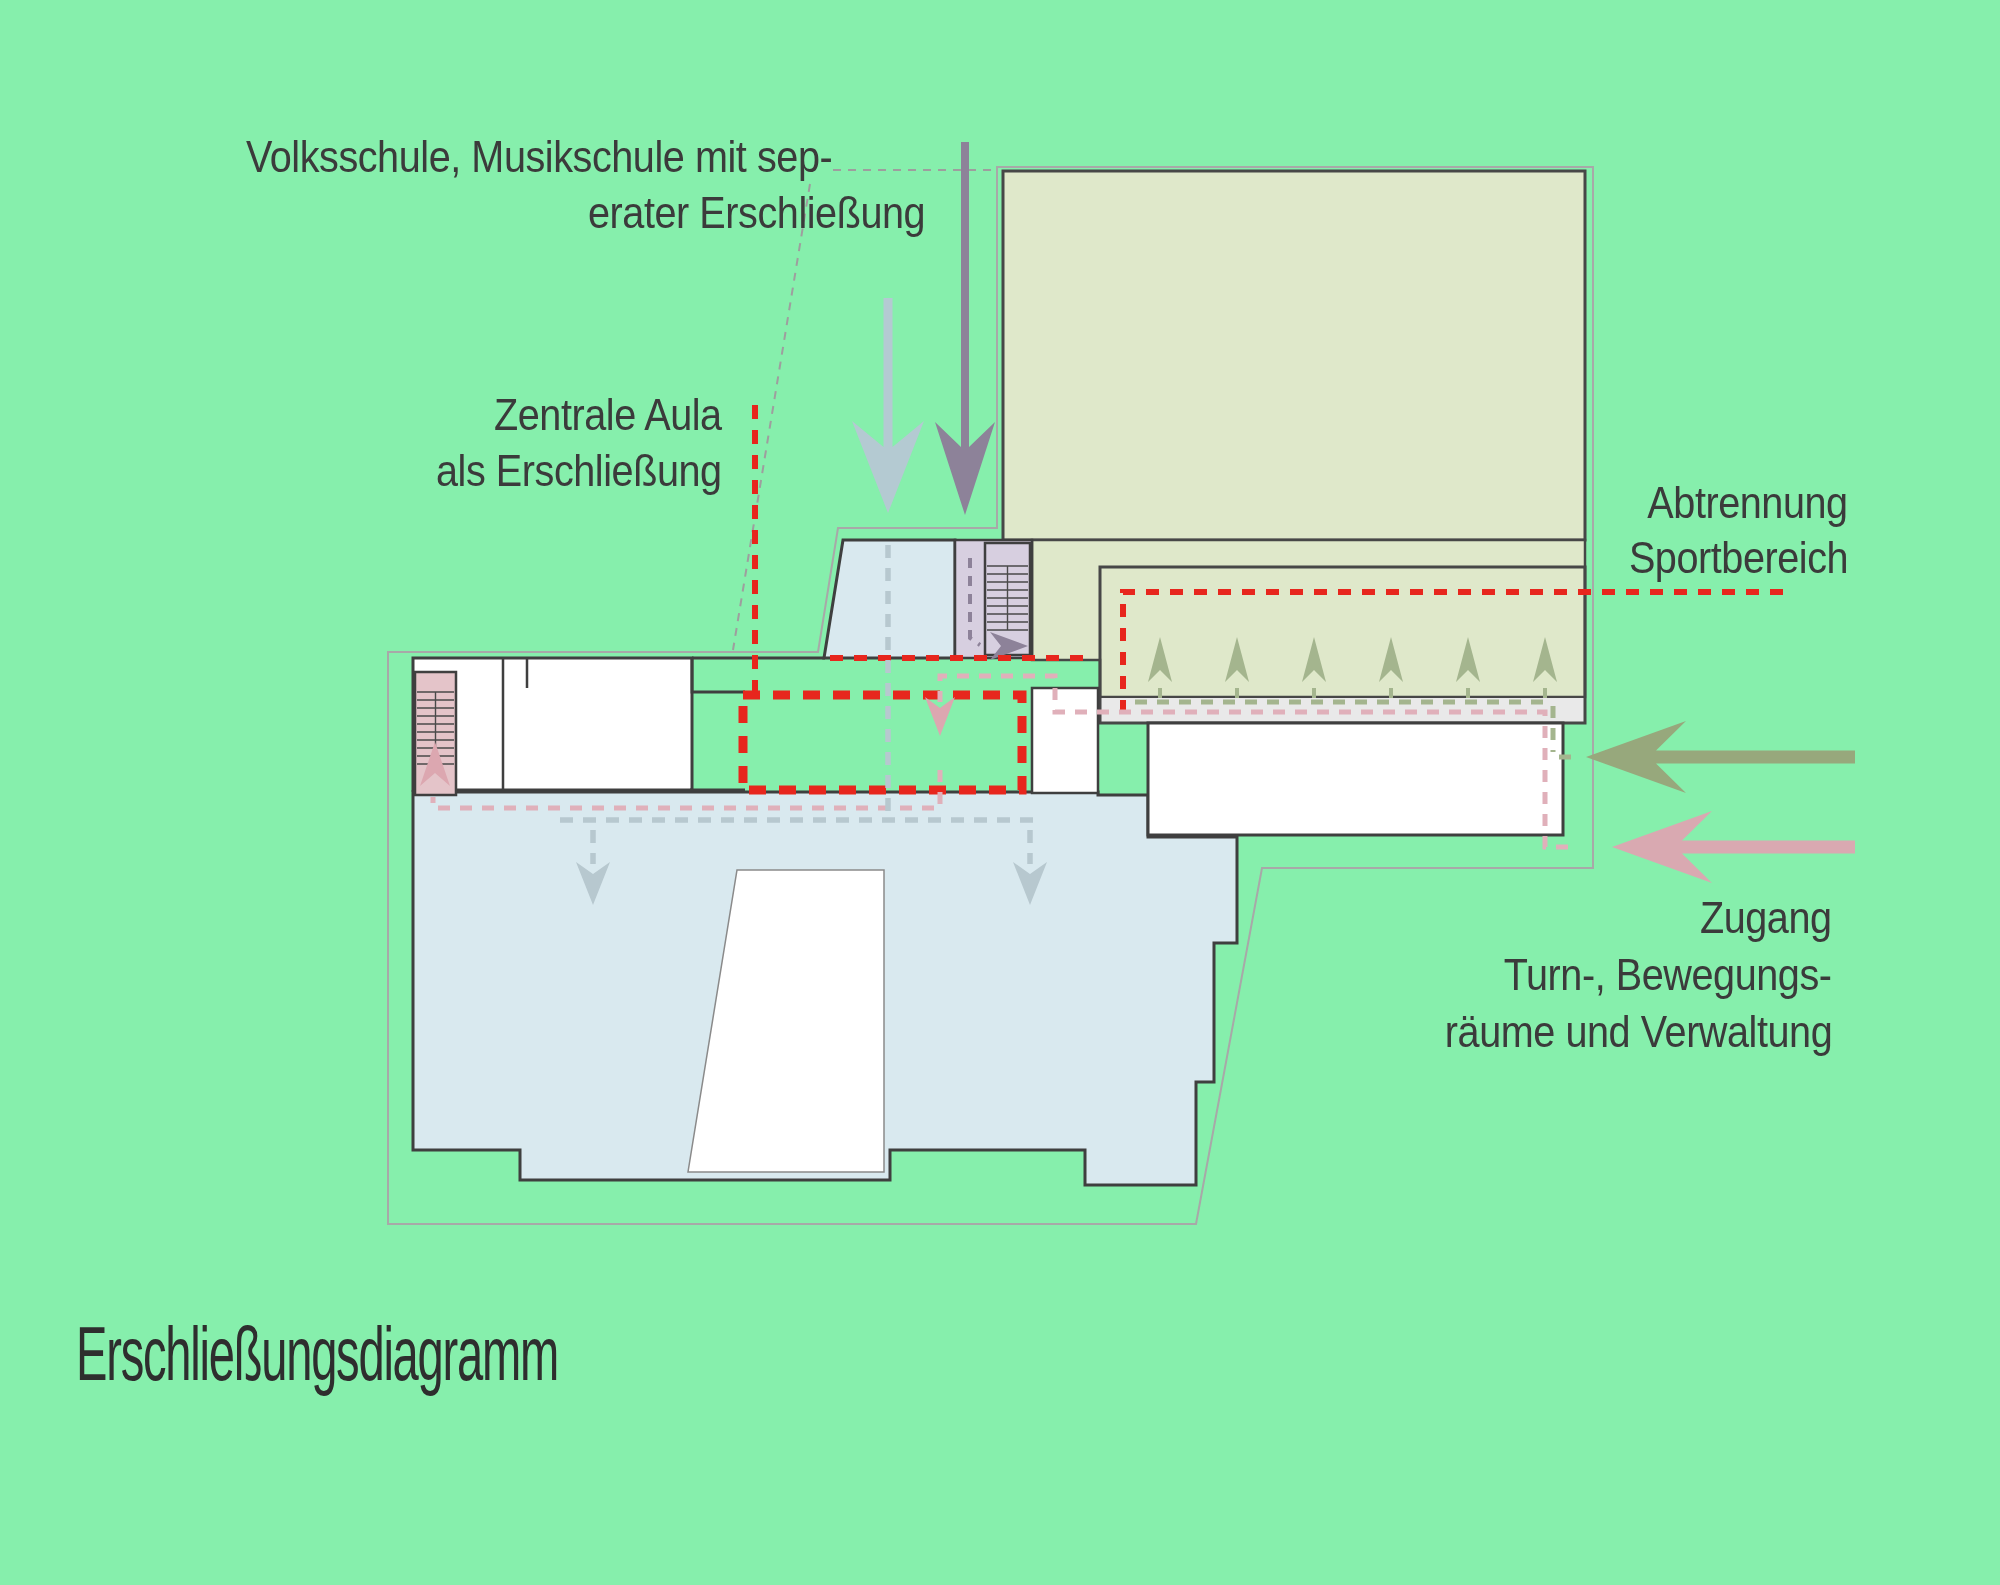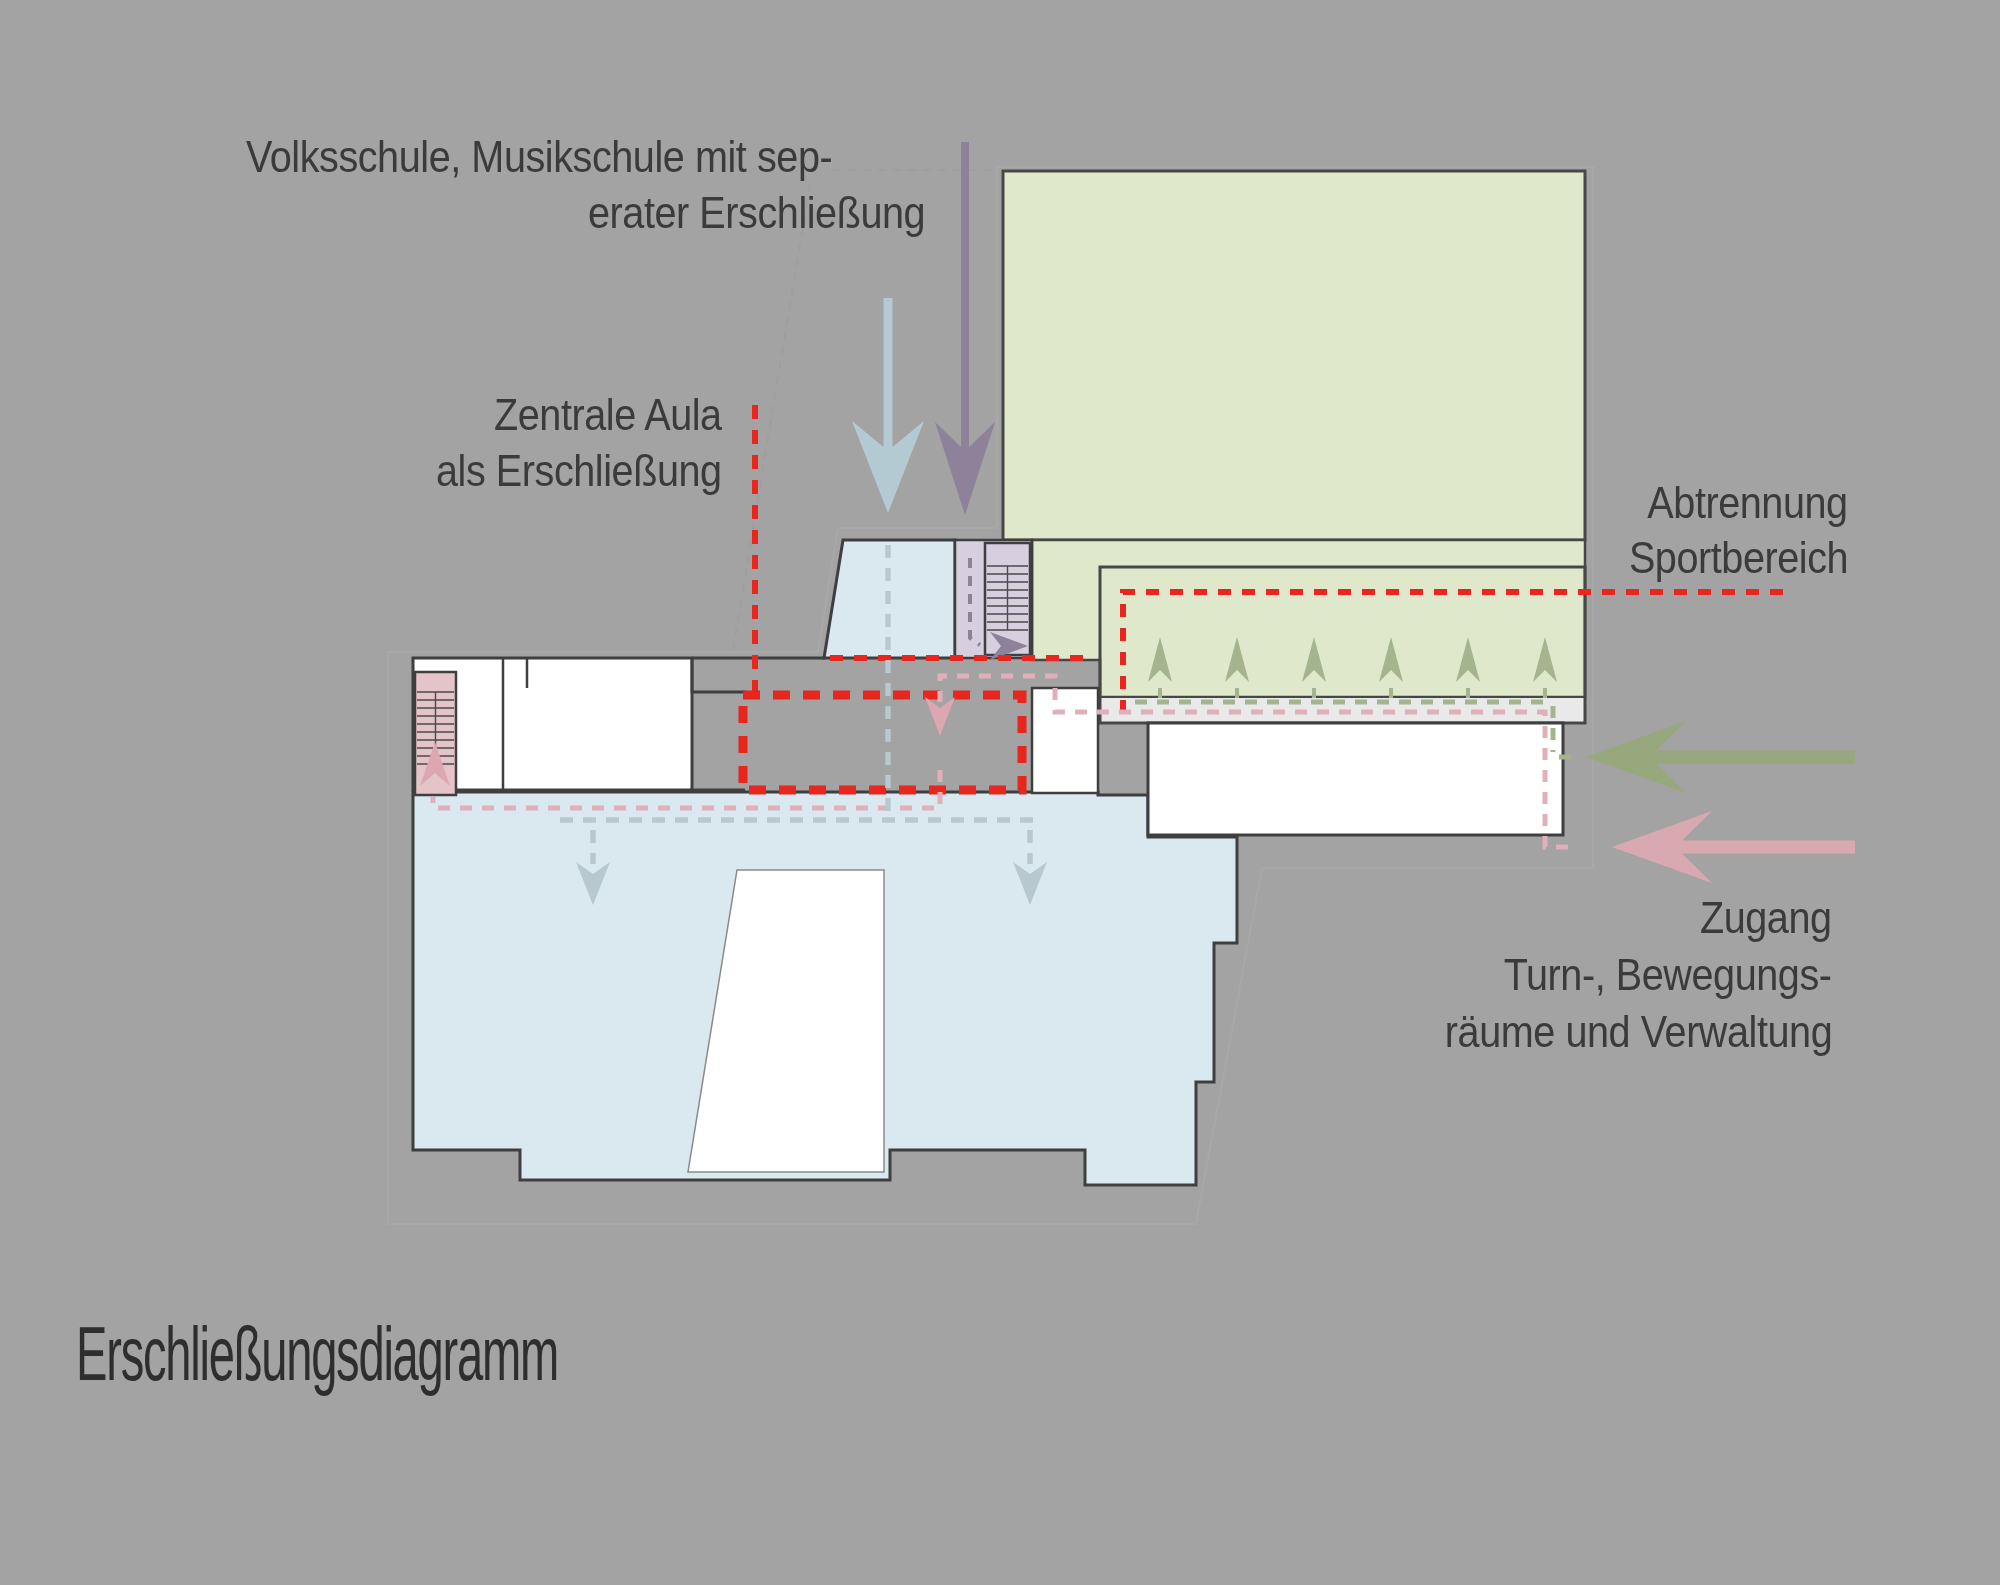--- a/index.html
+++ b/index.html
@@ -1,16 +1,16 @@
 <!DOCTYPE html>
 <html><head>
 <meta charset="utf-8">
 <style>
   html,body{margin:0;padding:0;background:#ffffff;}
-  .canvas{position:relative;width:2000px;height:1585px;background:#a3a3a3;overflow:hidden;
+  .canvas{position:relative;width:2000px;height:1585px;background:#86efac;overflow:hidden;
           font-family:"Liberation Sans", sans-serif;}
   .plan-svg{position:absolute;left:0;top:0;}
   .lbl{position:absolute;font-size:45px;font-weight:300;color:#3b3b3b;line-height:1;
        white-space:nowrap;letter-spacing:-0.5px;}
   .lbl.right{transform:scaleX(0.88);transform-origin:100% 50%;}
   .title{position:absolute;left:76px;top:1310px;font-size:76px;font-weight:300;color:#2e2e2e;
          white-space:nowrap;letter-spacing:-2px;transform:scaleX(0.62);transform-origin:0 50%;}
 </style>
 </head>
 <body>

